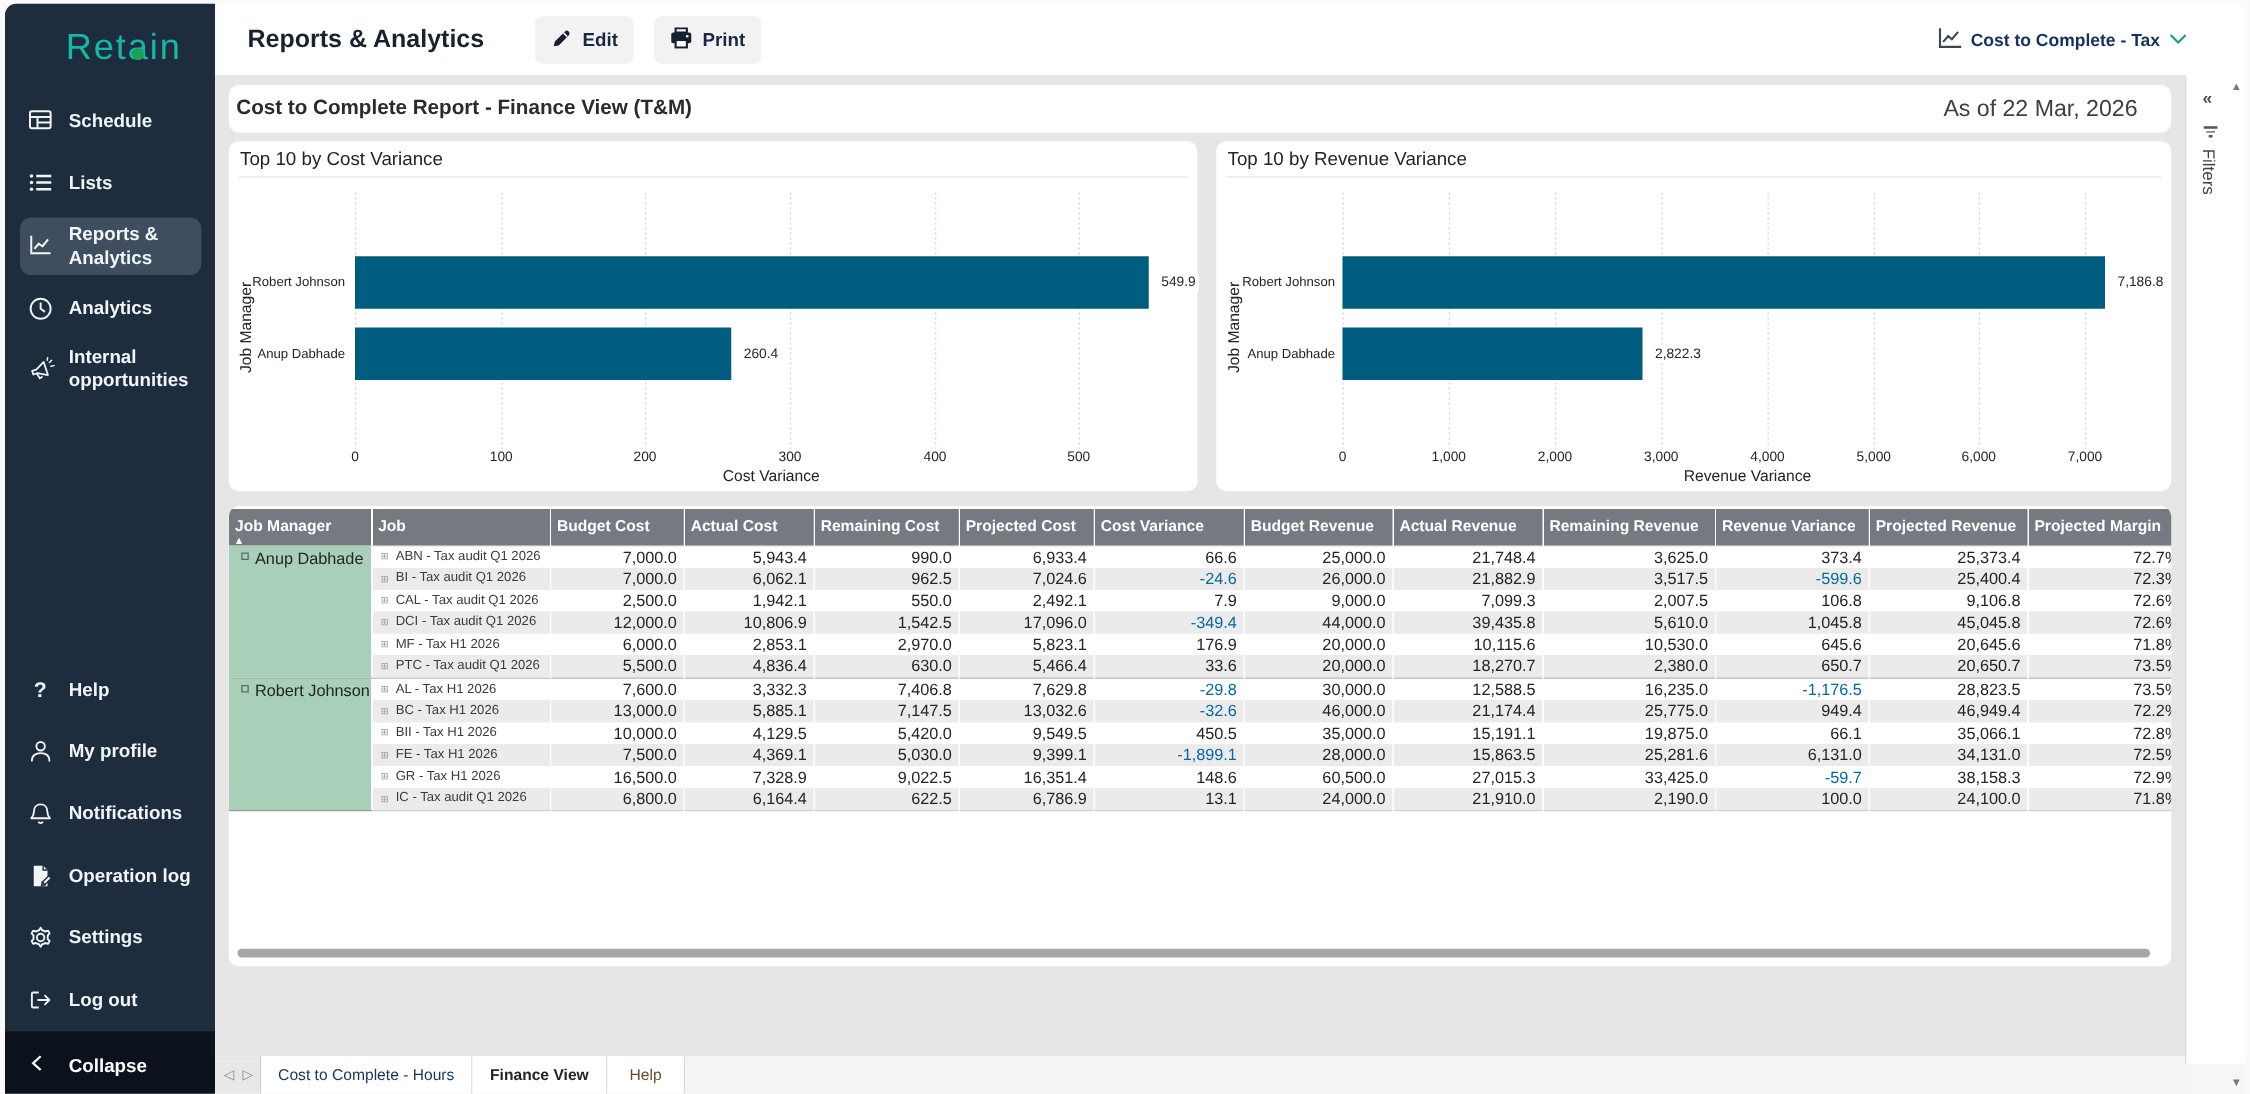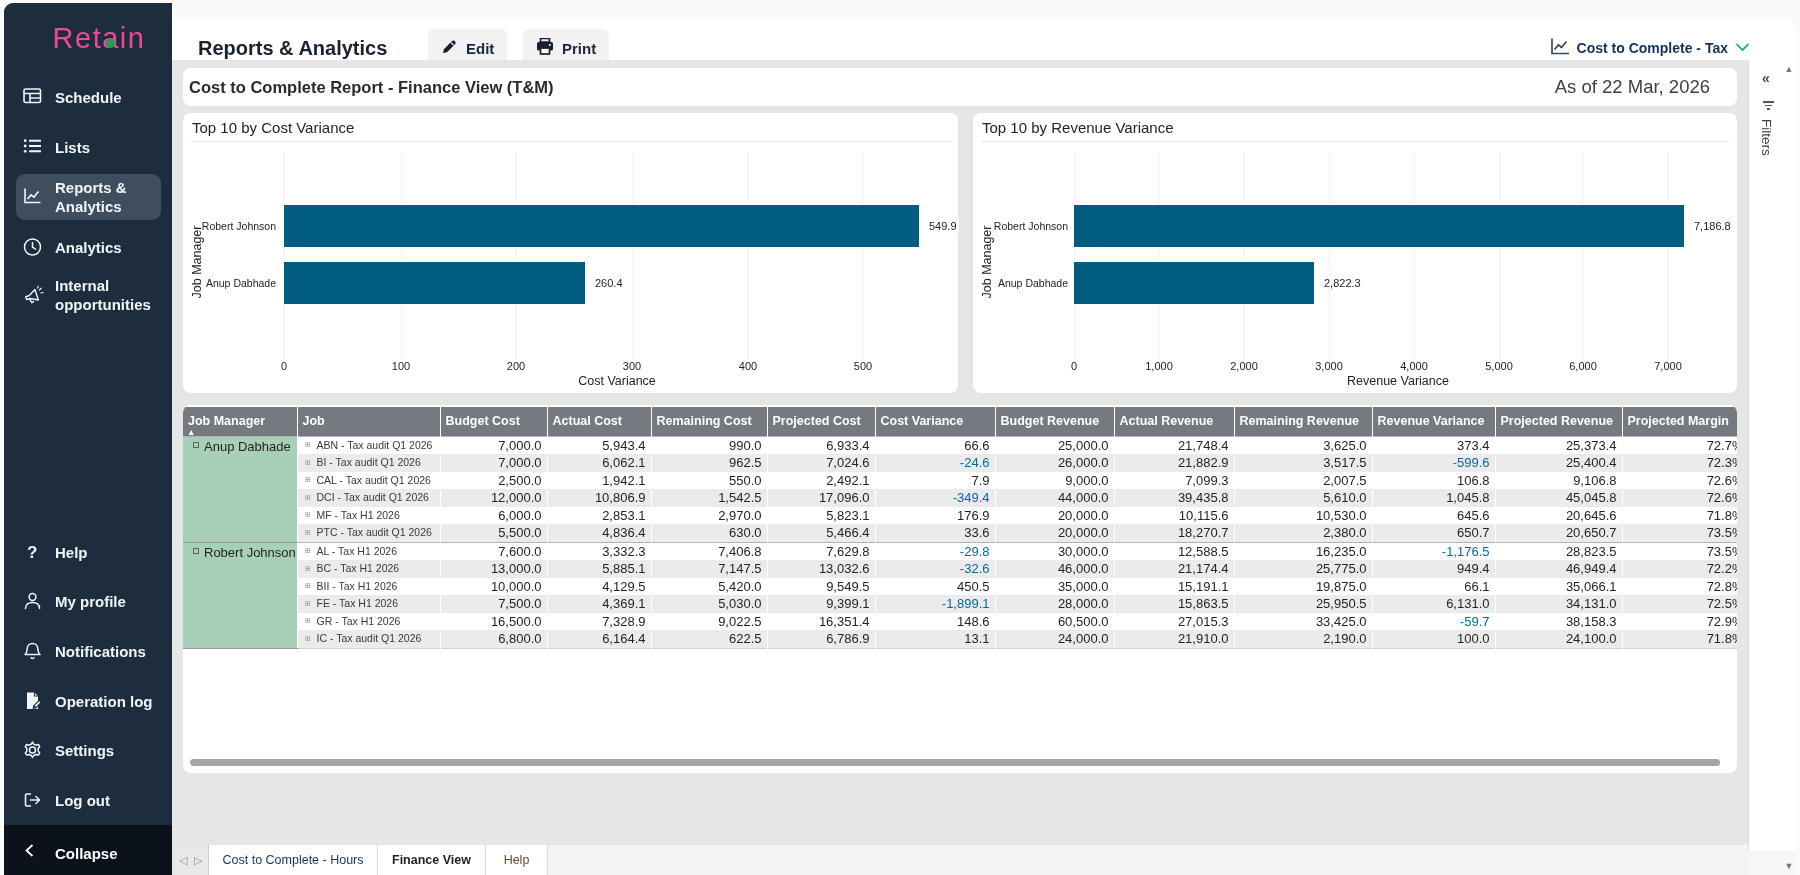--- a/index.html
+++ b/index.html
@@ -1,33 +1,33 @@
 <!DOCTYPE html>
 <html><head>
 <meta charset="utf-8">
 <style>
 * { margin:0; padding:0; box-sizing:border-box; }
 html,body { width:1800px; height:875px; background:#fafafa; font-family:"Liberation Sans", sans-serif; overflow:hidden; position:relative; }
 .abs { position:absolute; }
 
 
 #sidebar { left:4px; top:3px; width:168px; height:872px; background:#1e2d3d; border-top-left-radius:9px; }
-#logo { position:absolute; left:0; top:19px; width:190px; text-align:center; color:#ec4899; font-size:29px; font-weight:400; letter-spacing:1.5px; }
+#logo { position:absolute; left:0; top:19px; width:190px; text-align:center; color:#14b8a6; font-size:29px; font-weight:400; letter-spacing:1.5px; }
 #logo .ldot { position:relative; }
 #logo .ldot::after { content:""; position:absolute; left:4px; bottom:6.5px; width:8.5px; height:8.5px; border-radius:50%; background:#1fa04f; }
 .nav-item { position:absolute; left:0; width:168px; color:#f2f5f8; font-size:15px; font-weight:600; }
 .nav-item .ic { position:absolute; left:19px; top:50%; transform:translateY(-50%); width:19px; height:19px; }
 .nav-item .lbl { position:absolute; left:51px; top:50%; transform:translateY(-50%); line-height:19px; }
 #nav-active { position:absolute; left:12px; top:171px; width:145px; height:46px; background:#3f4e5e; border-radius:9px; }
 #collapse { position:absolute; left:0; top:822px; width:168px; height:50px; background:#0b121b; color:#fff; }
 #collapse .lbl { top:56%; }
 #collapse .ic { top:56%; }
 
 
-#topbar { left:172px; top:19px; width:1624px; height:57px; background:#fff; border-top-right-radius:9px;padding-left:20px; }
+#topbar { left:172px; top:3px; width:1624px; height:57px; background:#fff; border-top-right-radius:9px;padding-left:20px; }
 #tb-title { position:absolute; left:26px; top:50%; transform:translateY(-50%); font-size:20px; font-weight:700; color:#192231; }
 .tb-btn { position:absolute; top:10px; height:38px; background:#f2f2f3; border-radius:6px; color:#1a2742; font-size:15px; font-weight:600; display:flex; align-items:center; gap:8px; padding:0 13px; }
 #btn-edit { left:256px; }
 #btn-print { left:351px; }
 #tb-right { position:absolute; right:46px; top:50%; transform:translateY(-50%); display:flex; align-items:center; gap:7px; color:#13305e; font-size:14px; font-weight:700; }
 
 
 #content { left:172px; top:60px; width:1576px; height:785px; background:#e6e6e6; }
 .card { position:absolute; background:#fff; border-radius:8px; }
 
@@ -425,21 +425,21 @@
           </tr>
           <tr class="odd">
             <td class="job"><span style="position:absolute;left:7px;top:50%;transform:translateY(-50%);font-size:7.5px;color:#9a9a9a;">⊞</span>FE - Tax H1 2026</td>
             <td class="num">7,500.0</td>
             <td class="num">4,369.1</td>
             <td class="num">5,030.0</td>
             <td class="num">9,399.1</td>
             <td class="num neg">-1,899.1</td>
             <td class="num">28,000.0</td>
             <td class="num">15,863.5</td>
-            <td class="num">25,950.5</td>
+            <td class="num">25,281.6</td>
             <td class="num">6,131.0</td>
             <td class="num">34,131.0</td>
             <td class="num">72.5%</td>
           </tr>
           <tr class="">
             <td class="job"><span style="position:absolute;left:7px;top:50%;transform:translateY(-50%);font-size:7.5px;color:#9a9a9a;">⊞</span>GR - Tax H1 2026</td>
             <td class="num">16,500.0</td>
             <td class="num">7,328.9</td>
             <td class="num">9,022.5</td>
             <td class="num">16,351.4</td>

